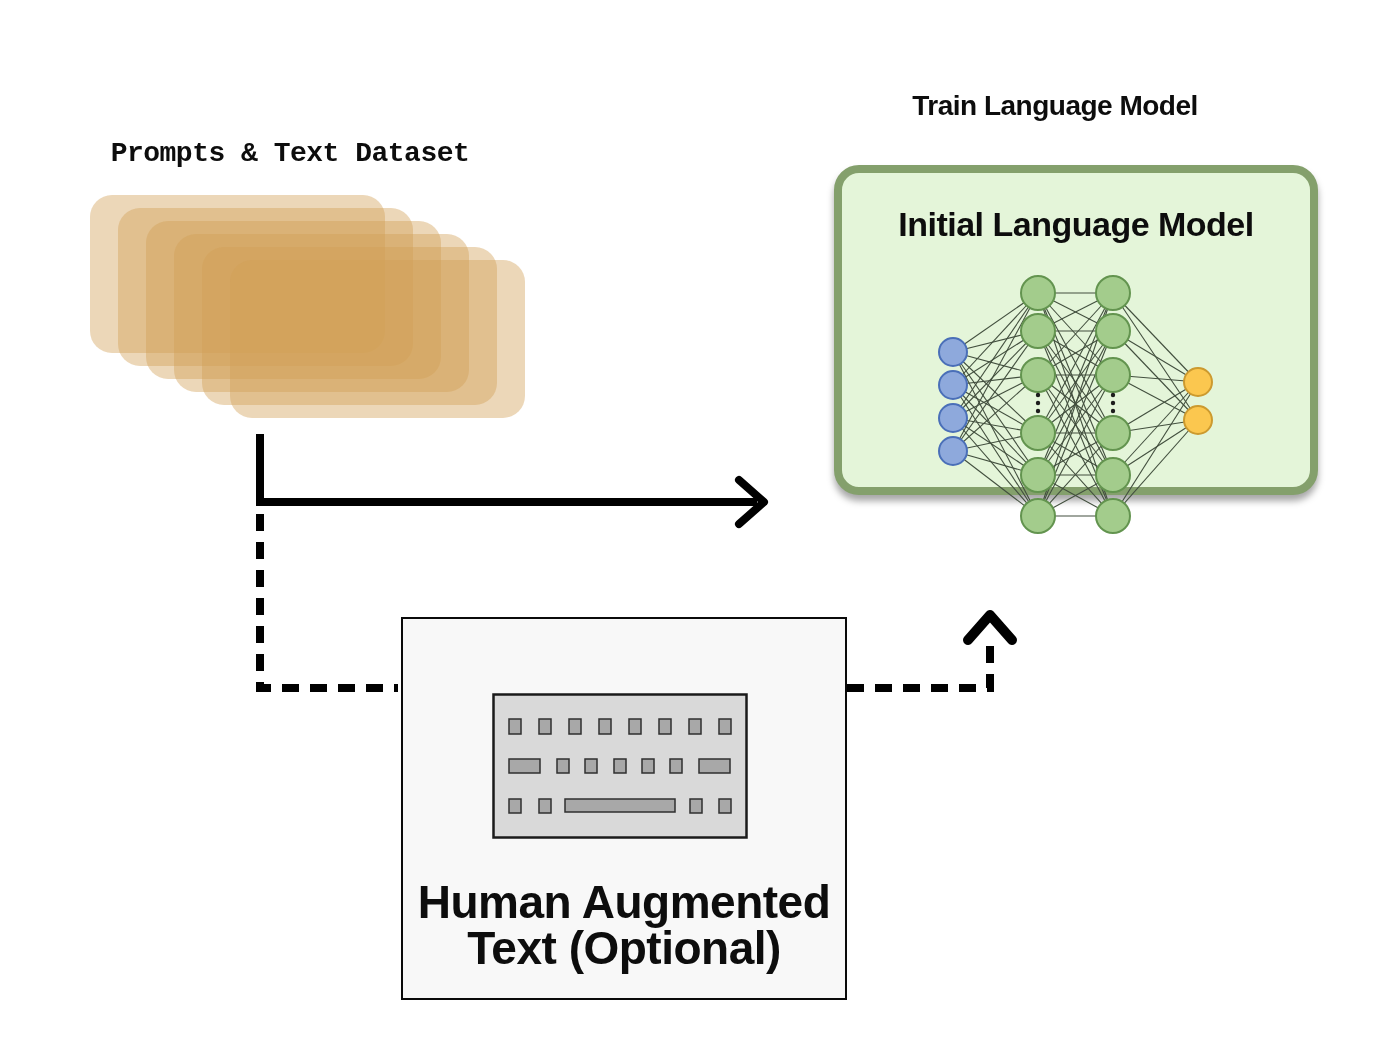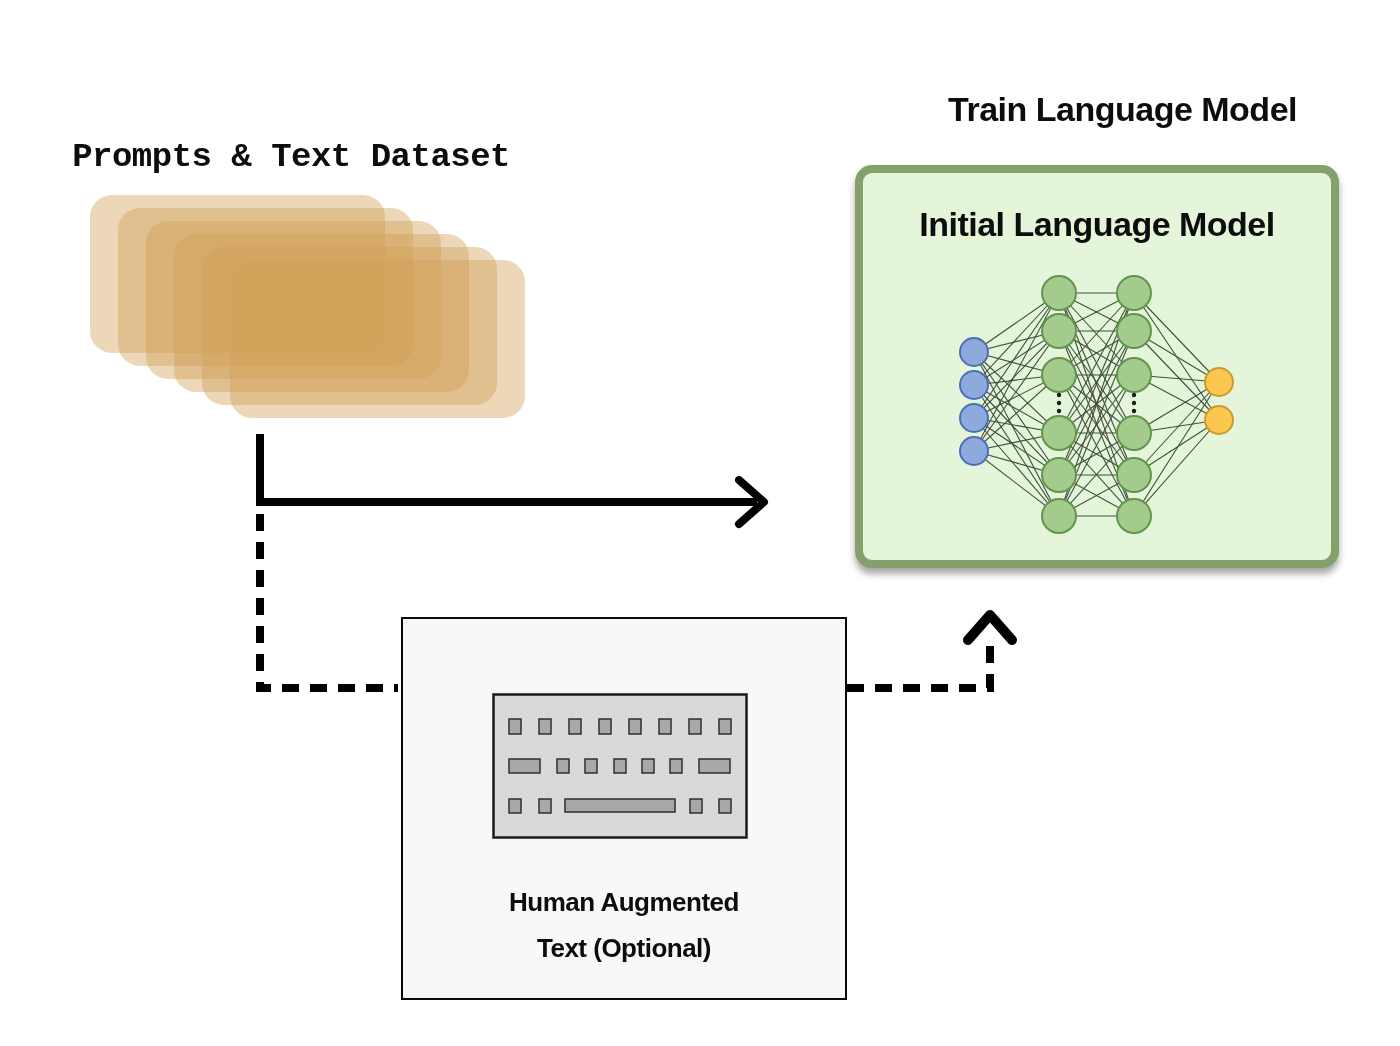--- a/index.html
+++ b/index.html
@@ -3,55 +3,55 @@
 <meta charset="utf-8">
 <style>
   html,body { margin:0; padding:0; background:#ffffff; }
   .canvas {
     position:relative; width:1400px; height:1046px; overflow:hidden;
     background:#ffffff;
     font-family:"Liberation Sans", sans-serif;
     color:#0d0d0d;
   }
   .label {
-    position:absolute; font-weight:bold; font-size:34px;
-    letter-spacing:-0.5px; text-align:right; white-space:nowrap;
+    position:absolute; font-weight:bold; font-size:28px;
+    letter-spacing:-0.5px; text-align:center; white-space:nowrap;
   }
   .prompts-label { left:70px; top:138px; width:440px;font-family:Liberation Mono, monospace; }
   .train-label   { left:813px; top:90px; width:484px; }
 
   .card {
     position:absolute; border-radius:22px;
     background:var(--card_fill);
   }
 
   .green-box {
-    position:absolute; left:855px; top:165px; width:484px; height:403px;
+    position:absolute; left:834px; top:165px; width:484px; height:330px;
     box-sizing:border-box;
     background:var(--green_box_fill);
     border:8px solid var(--green_box_border);
-    border-radius:17px;
+    border-radius:25px;
     box-shadow:0 6px 7px rgba(0,0,0,0.35);
   }
   .initial-label {
     position:absolute; left:0; top:32px; width:100%;
     font-weight:bold; font-size:34px; letter-spacing:-0.5px; text-align:center;
   }
   .network { position:absolute; left:0; top:0; width:468px; height:406px; }
 
   .human-box {
     position:absolute; left:401px; top:617px; width:446px; height:383px;
     box-sizing:border-box;
     background:var(--human_box_fill);
     border:2.5px solid #0a0a0a;
   }
   .keyboard { position:absolute; left:89px; top:74px; width:256px; height:146px; }
   .human-label {
     position:absolute; left:0; top:260px; width:100%;
-    font-weight:bold; font-size:26px; letter-spacing:-0.5px;
+    font-weight:bold; font-size:46px; letter-spacing:-0.5px;
     line-height:46px; text-align:center;
   }
 
   .overlay { position:absolute; left:0; top:0; pointer-events:none; }
 </style>
 </head>
 <body>
 
 <div class="canvas">
 

